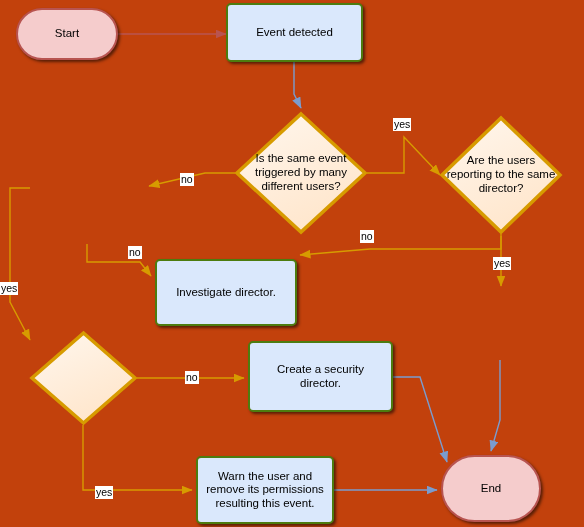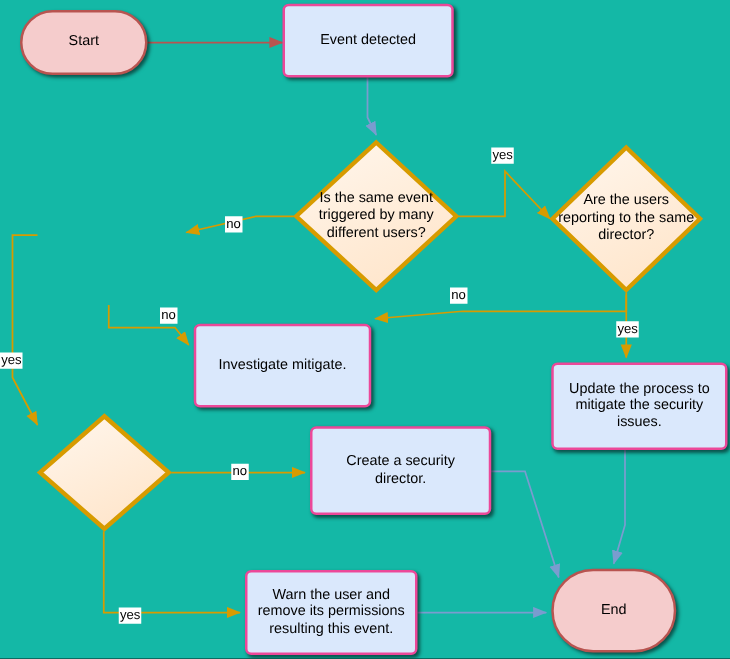--- a/index.html
+++ b/index.html
@@ -4,21 +4,21 @@
 <style>
   html, body {
     margin: 0;
     padding: 0;
     background: #000000;
   }
   #canvas {
     position: relative;
     width: 584px;
     height: 527px;
-    background: #14b8a6;
+    background: #c2410c;
     overflow: hidden;
     font-family: "Liberation Sans", sans-serif;
   }
 
   
   .node {
     position: absolute;
     box-sizing: border-box;
     display: flex;
     align-items: center;
@@ -34,21 +34,21 @@
   
   .terminator {
     background: #f5cccc;
     border: 2px solid #b85450;
     border-radius: 26px;
   }
 
   
   .process {
     background: #dae8fc;
-    border: 2px solid #ec4899;
+    border: 2px solid #4d7c0f;
     border-radius: 5px;
     padding: 2px 6px;
   }
 
   
   .decision {
     position: absolute;
     box-sizing: border-box;
   }
   .decision .dia-shape {
@@ -197,45 +197,40 @@
         </linearGradient>
       </defs>
       <polygon points="61,2 120,59 61,116 2,59" fill="url(#dg3)" stroke="#d79b00" stroke-width="3.5"></polygon>
     </svg>
     <div class="dia-label" style="width:126px;">Are the users
 reporting to the same
 director?</div>
   </div>
 
   <div class="node process" style="left:155px; top:259px; width:142px; height:67px;">
-    <span>Investigate mitigate.</span>
+    <span>Investigate director.</span>
   </div>
 
   <div class="decision" style="left:30px; top:331px; width:107px; height:94px;">
     <svg class="dia-shape" viewBox="0 0 107 94" xmlns="http://www.w3.org/2000/svg">
       <defs>
         <linearGradient id="dg4" x1="0" y1="0" x2="0.55" y2="1">
           <stop offset="0%" stop-color="#fff7ee"></stop>
           <stop offset="100%" stop-color="#ffe6cc"></stop>
         </linearGradient>
       </defs>
       <polygon points="53.5,2 105,47 53.5,92 2,47" fill="url(#dg4)" stroke="#d79b00" stroke-width="3.5"></polygon>
     </svg>
   </div>
 
   <div class="node process" style="left:248px; top:341px; width:145px; height:71px;">
     <span>Create a security
 director.</span>
   </div>
 
-  <div class="node process" style="left:441px; top:290px; width:141px; height:70px;">
-    <span>Update the process to
-mitigate the security
-issues.</span>
-  </div>
 
   <div class="node process" style="left:196px; top:456px; width:138px; height:68px;">
     <span>Warn the user and
 remove its permissions
 resulting this event.</span>
   </div>
 
   <div class="node terminator" style="left:441px; top:455px; width:100px; height:67px; border-radius:34px;">
     <span>End</span>
   </div>

